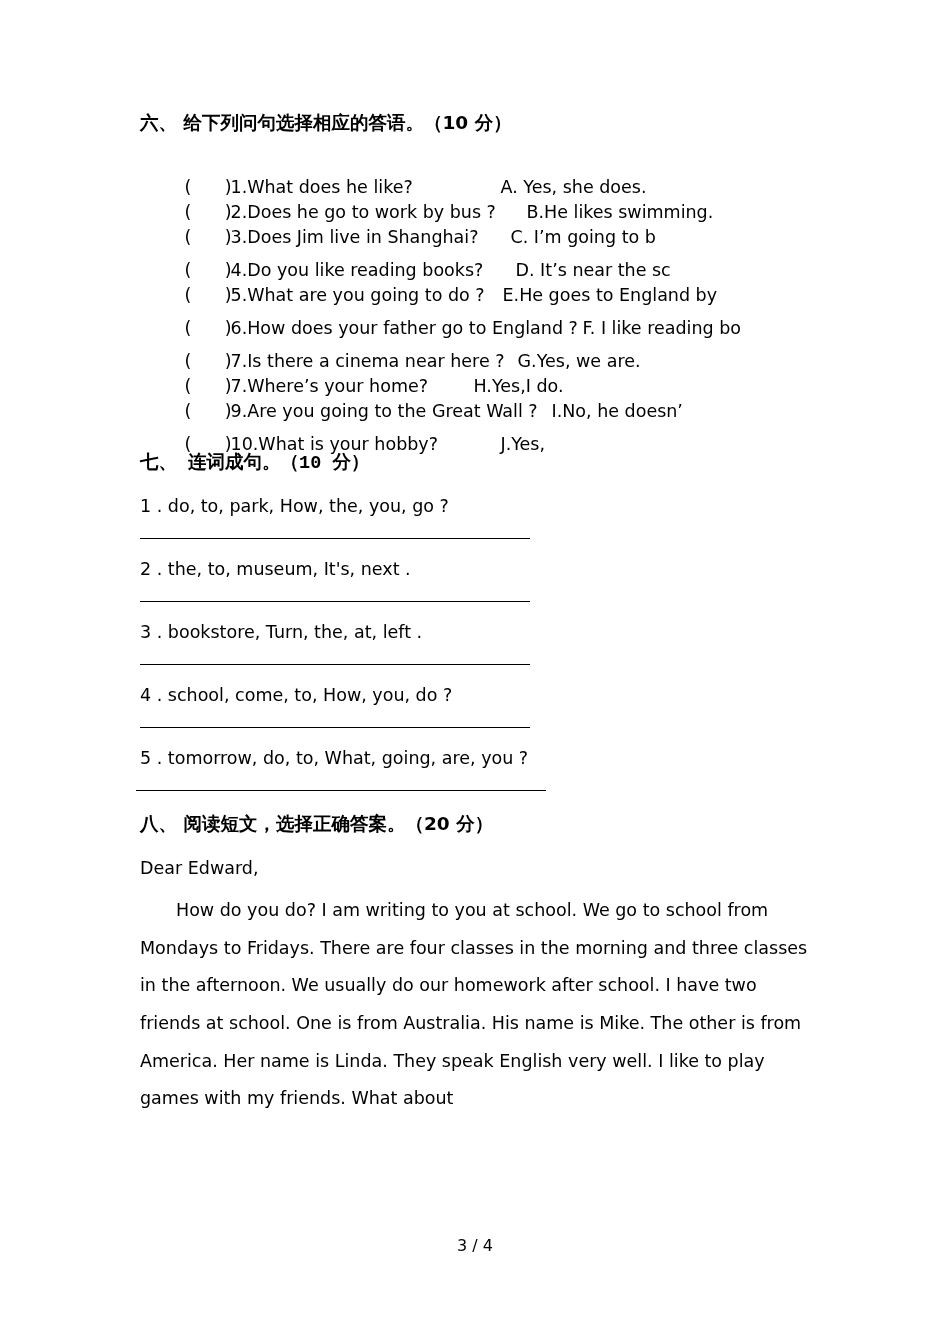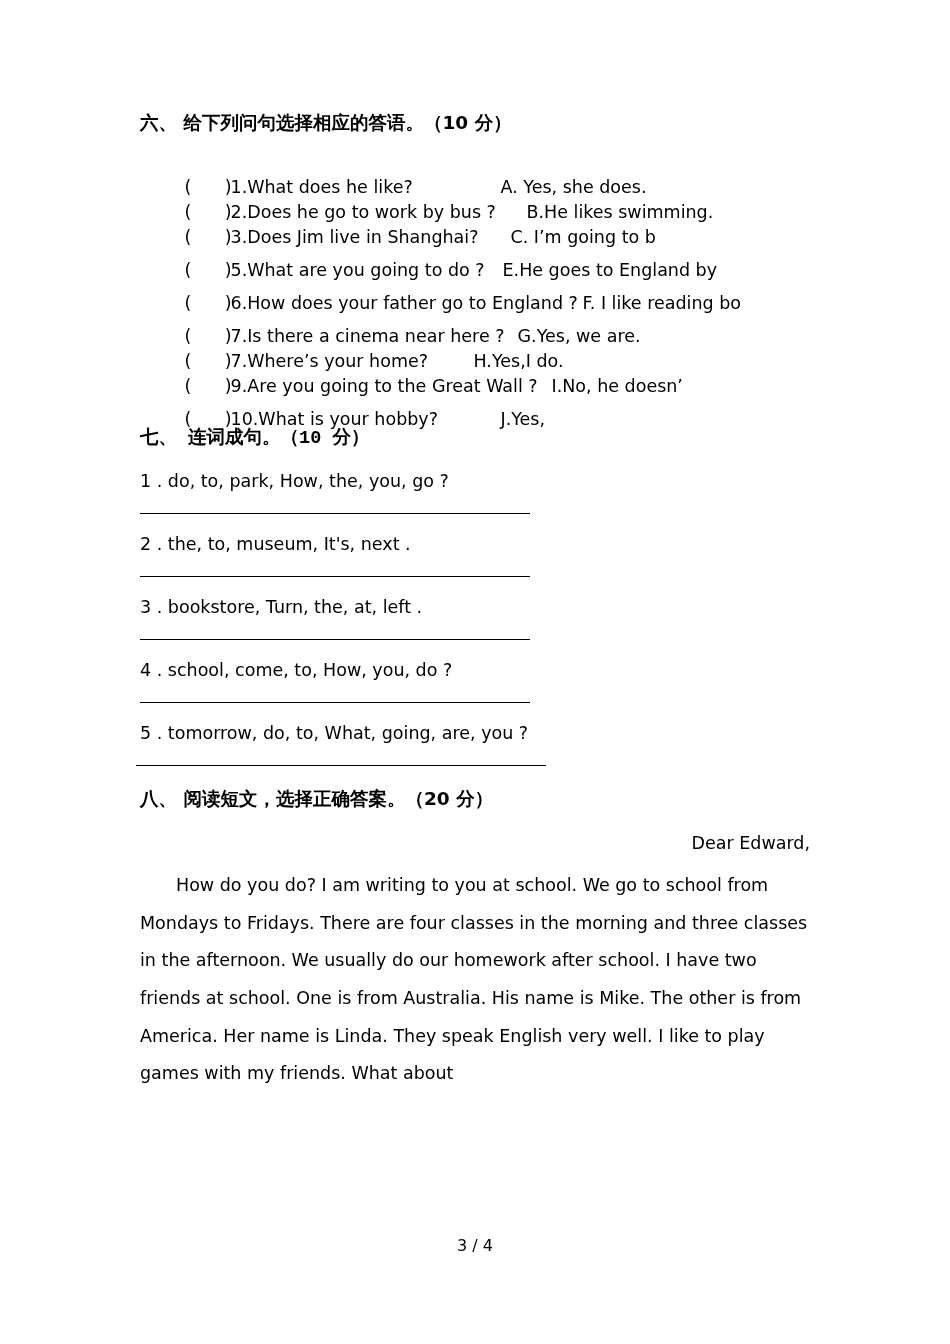--- a/index.html
+++ b/index.html
@@ -74,21 +74,20 @@
     margin: 0 0 20px 0;
   }
   .w390 { width: 390px; }
   .w410 { width: 410px; }
   .sec8 {
     margin-top: 20px;
   }
   .letter-salutation {
     font-size: 17.5px;
     margin: 0 0 14px 0;
-    text-align: right;
   }
   .para {
     font-size: 17.5px;
     line-height: 2.15;
     text-indent: 36px;
     margin: 0;
     width: 672px;
   }
   .footer {
     position: absolute;
@@ -115,20 +114,23 @@
       </div>
 
       <div class="match-row">
         <span class="paren">(      )</span><span class="qtext" style="width:296px">2.Does he go to work by bus ?</span><span class="ans">B.He likes swimming.</span>
       </div>
 
       <div class="match-row gap">
         <span class="paren">(      )</span><span class="qtext" style="width:280px">3.Does Jim live in Shanghai?</span><span class="ans">C. I’m going to b</span>
       </div>
 
+      <div class="match-row">
+        <span class="paren">(      )</span><span class="qtext" style="width:285px">4.Do you like reading books?</span><span class="ans">D. It’s near the sc</span>
+      </div>
 
       <div class="match-row gap">
         <span class="paren">(      )</span><span class="qtext" style="width:272px">5.What are you going to do ?</span><span class="ans">E.He goes to England by</span>
       </div>
 
       <div class="match-row gap">
         <span class="paren">(      )</span><span class="qtext" style="width:352px">6.How does your father go to England ?</span><span class="ans">F. I like reading bo</span>
       </div>
 
       <div class="match-row">

